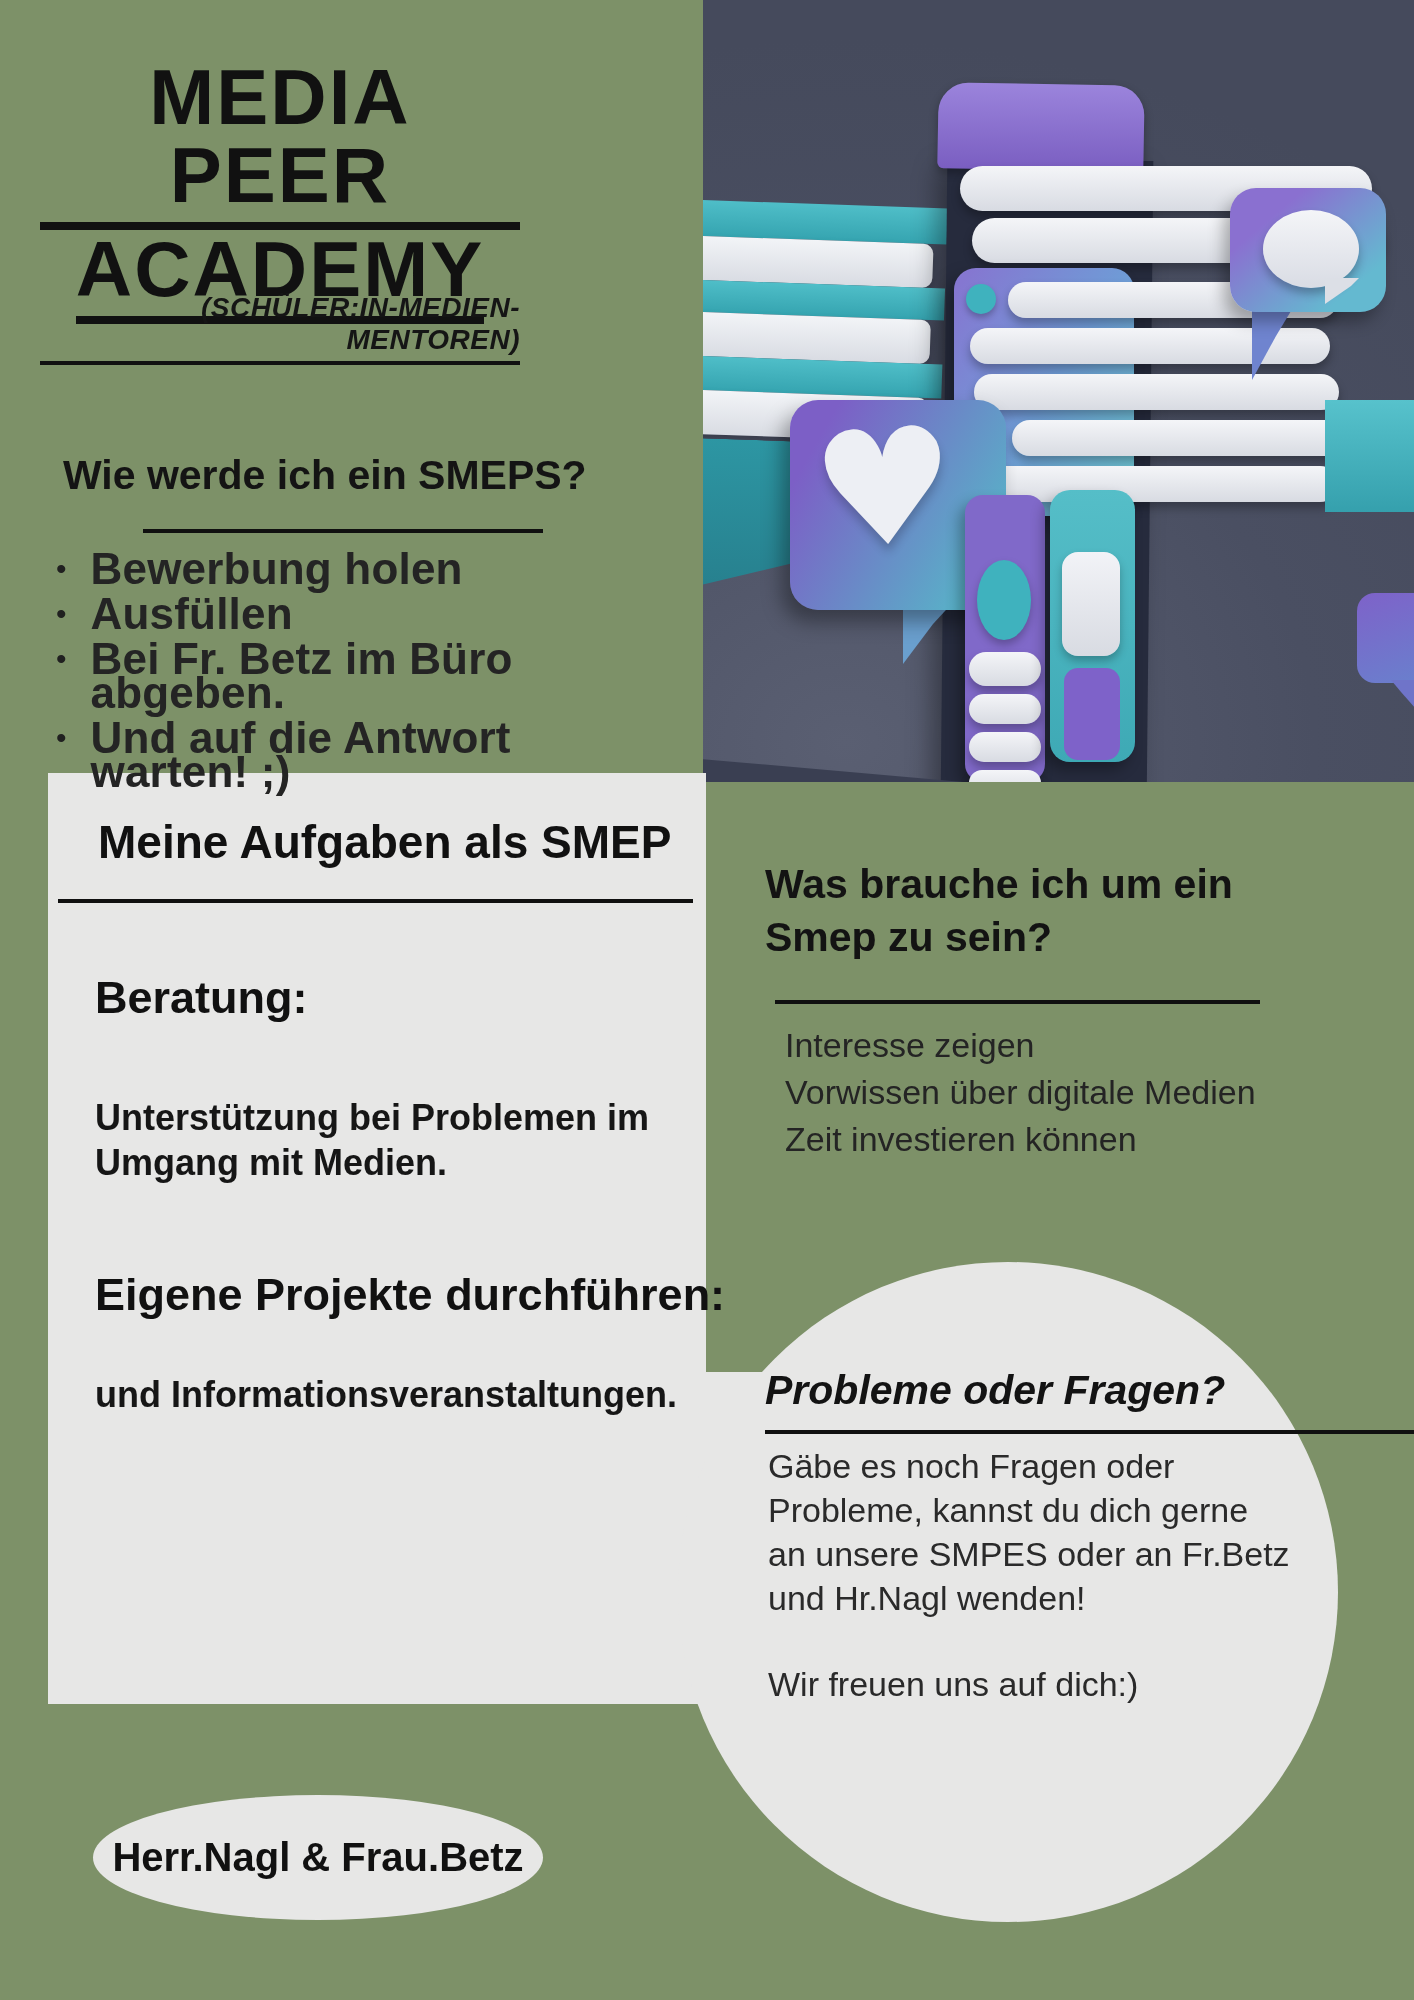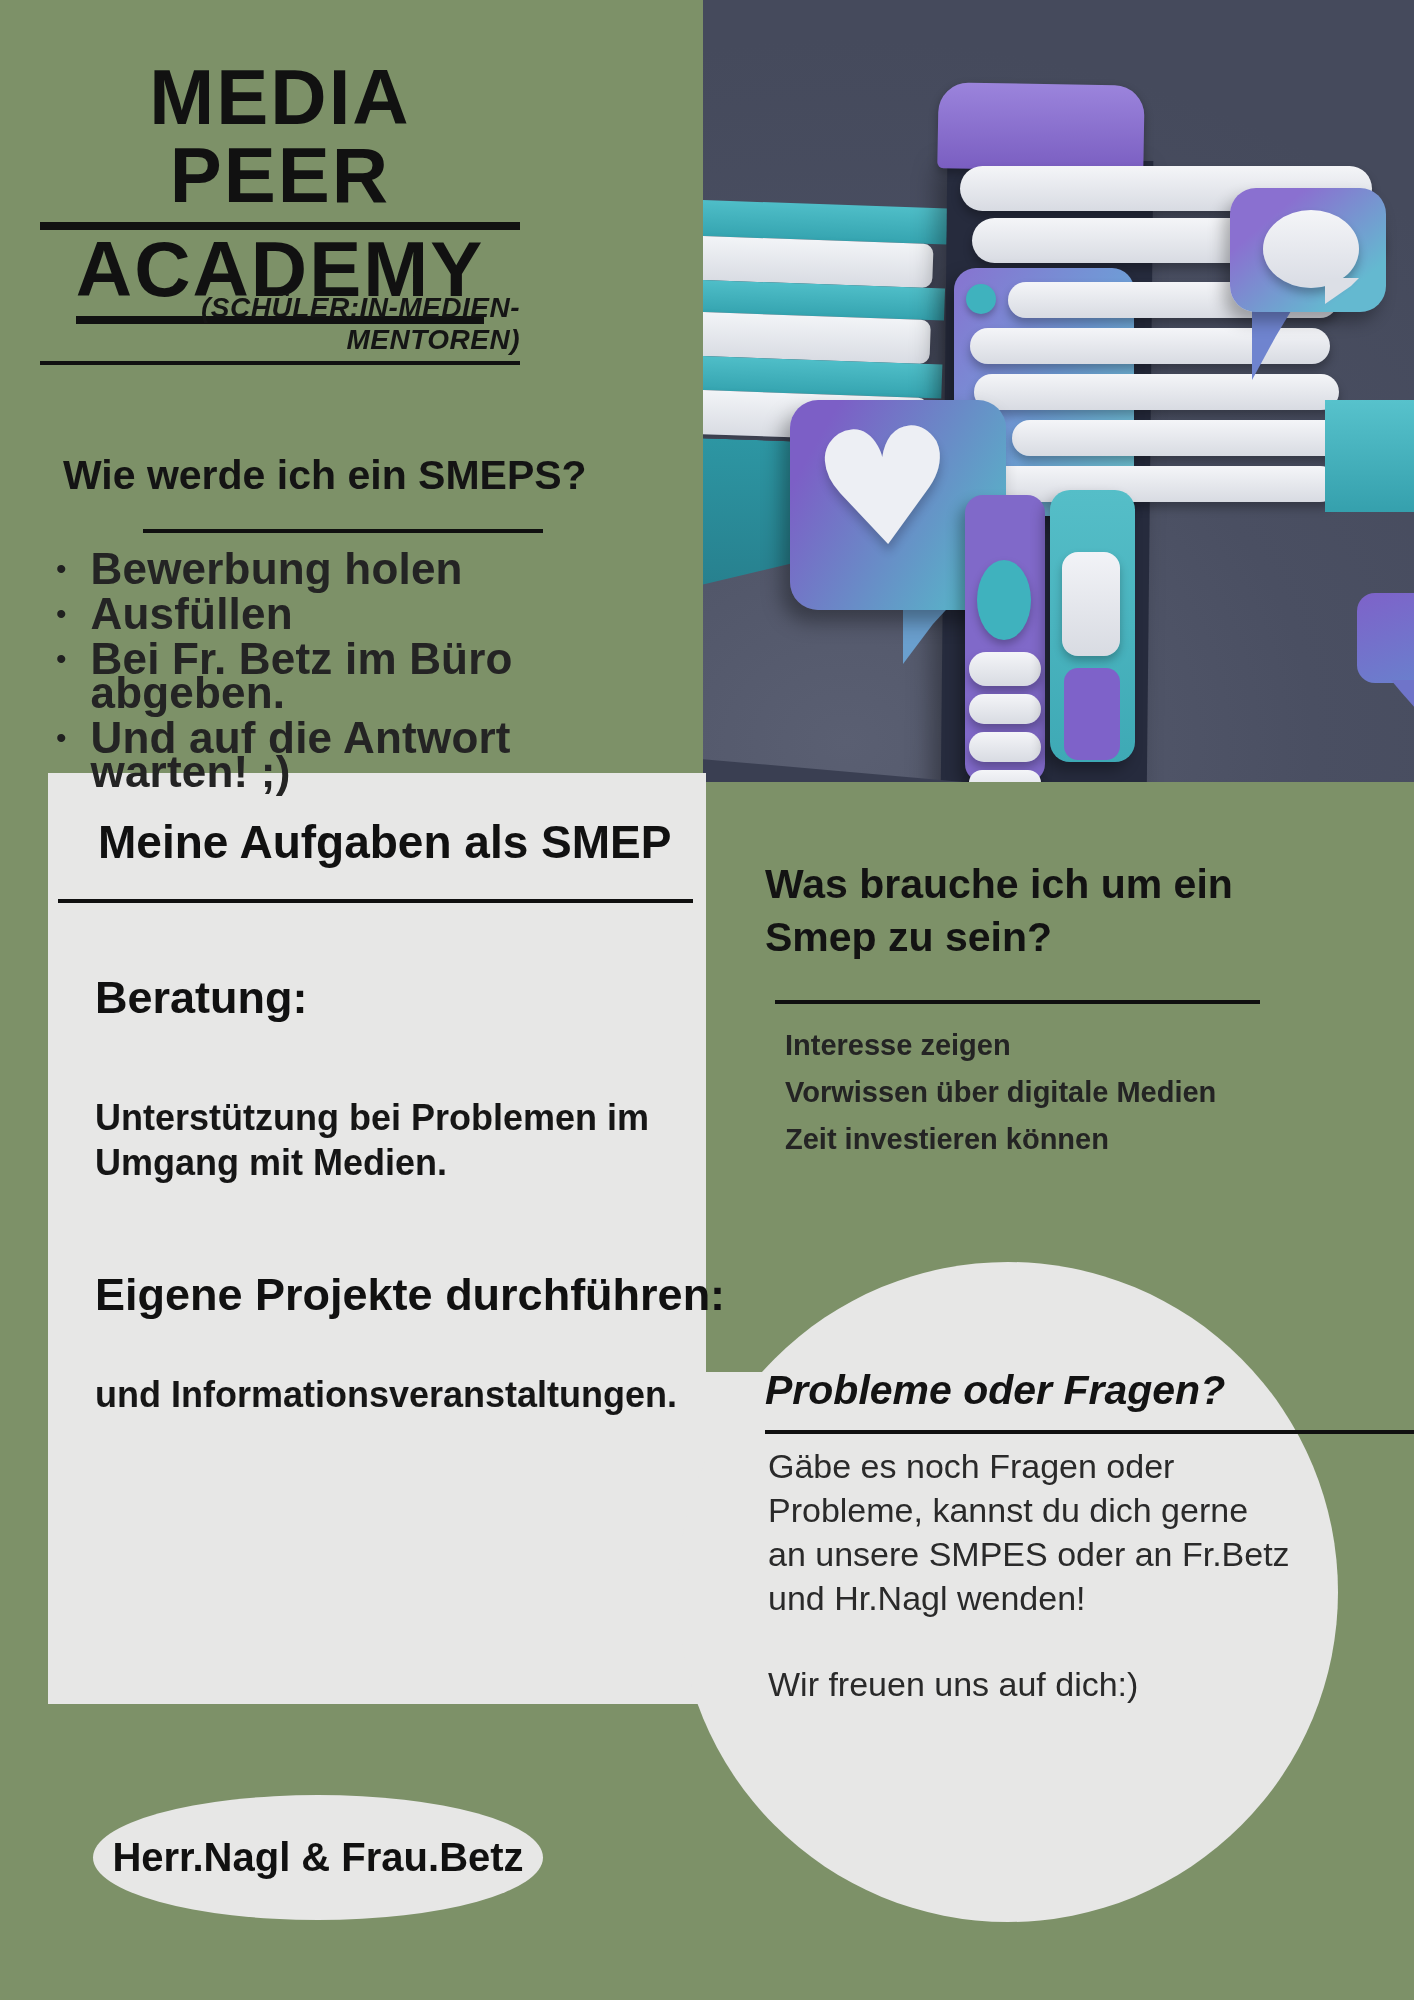--- a/index.html
+++ b/index.html
@@ -33,21 +33,21 @@
   .panel{left:48px;top:773px;width:658px;height:931px;background:#E7E7E6;}
   .blob-rect{left:706px;top:1372px;width:304px;height:332px;background:#E7E7E6;}
   .blob-circle{left:678px;top:1262px;width:660px;height:660px;border-radius:50%;background:#E7E7E6;}
 
   .h-panel{left:98px;top:815px;font-size:46px;font-weight:bold;color:#111;}
   .h-sub{font-size:45px;font-weight:bold;color:#111;}
   .p-bold{font-size:36px;font-weight:bold;color:#161616;line-height:45px;}
 
   
   .h-right{font-size:41px;font-weight:bold;color:#131313;line-height:53px;}
-  .list-plain{font-size:29px;font-weight:700;color:#242424;line-height:47px;}
+  .list-plain{font-size:34px;font-weight:400;color:#242424;line-height:47px;}
   .para{font-size:34px;font-weight:400;color:#2a2a2a;line-height:44px;}
 
   
   .pill{
     left:93px;top:1795px;width:450px;height:125px;background:#E7E7E6;border-radius:50%;
     display:flex;align-items:center;justify-content:center;
   }
   .pill-text{font-size:40px;font-weight:bold;color:#111;}
 
   

